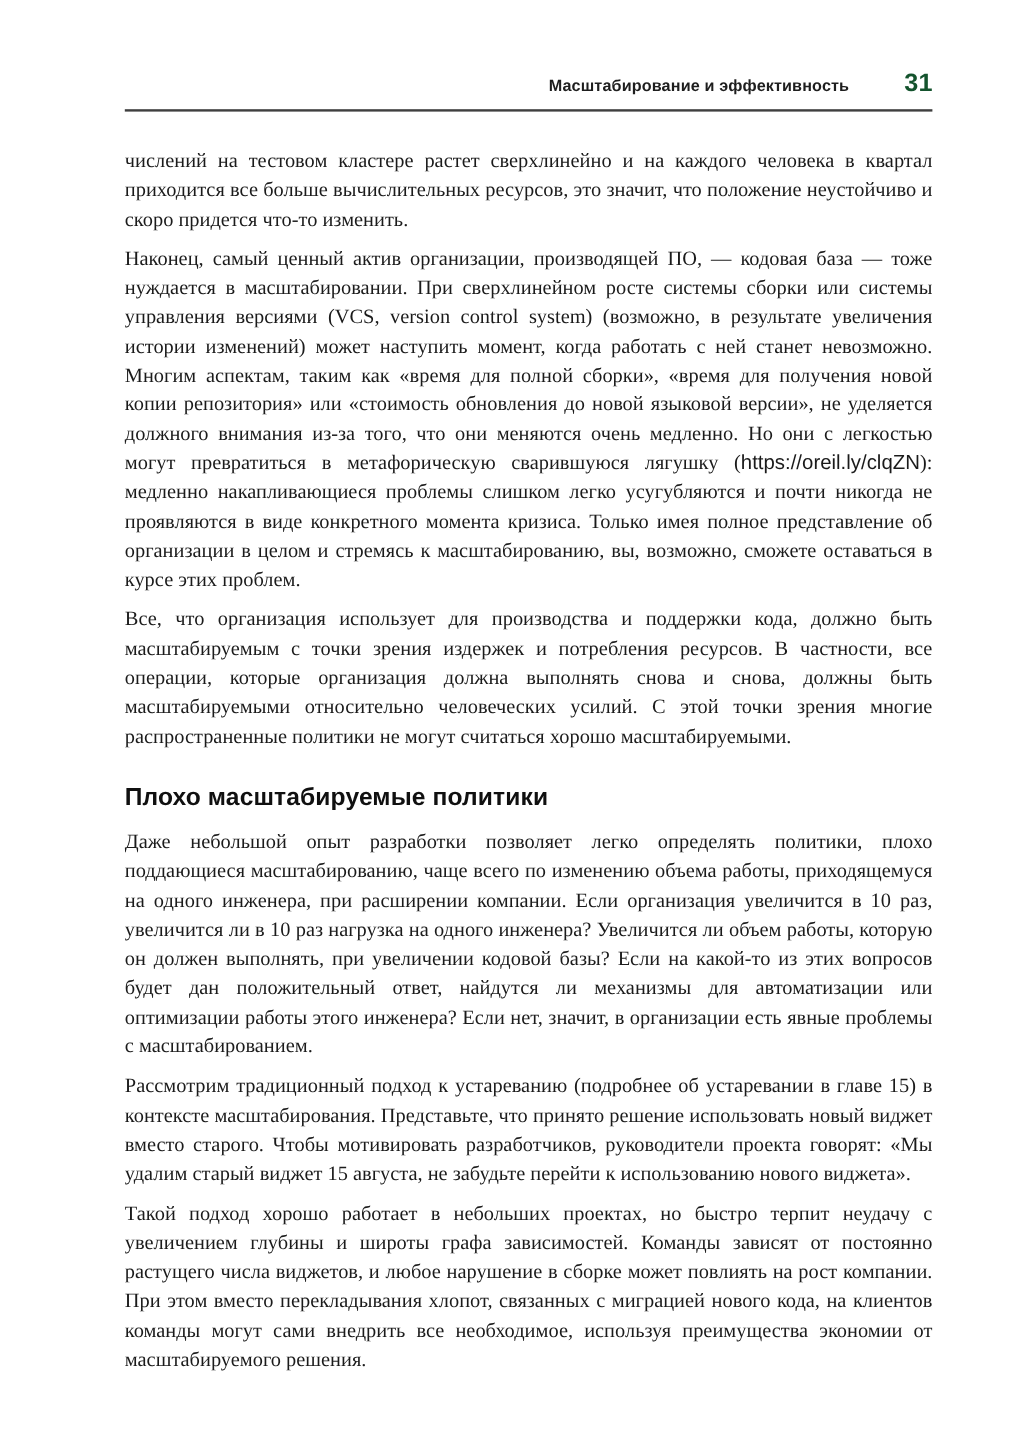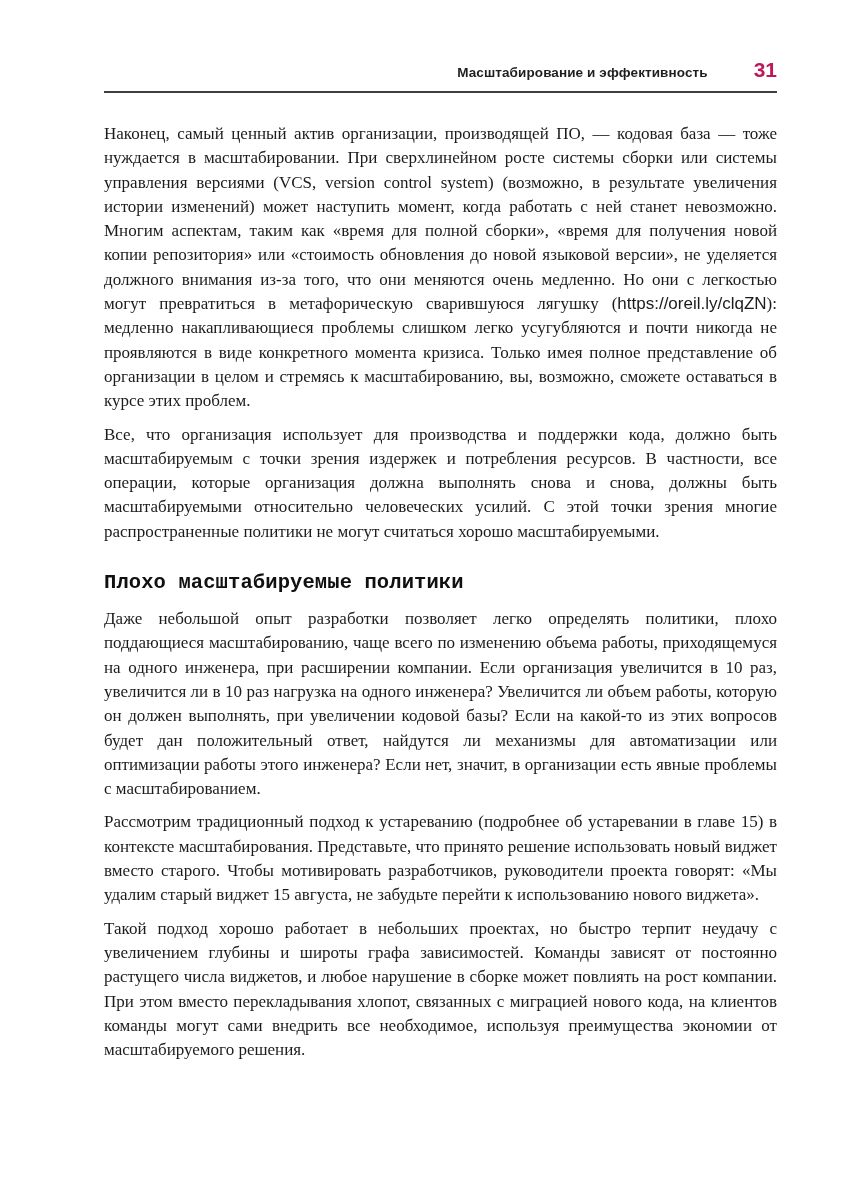--- a/index.html
+++ b/index.html
@@ -30,21 +30,21 @@
     font-family: "Liberation Sans", sans-serif;
     font-size: 13.5px;
     font-weight: 600;
     letter-spacing: 0.1px;
     color: #1e1e1e;
   }
   .page-number {
     font-family: "Liberation Sans", sans-serif;
     font-size: 21px;
     font-weight: bold;
-    color: #be185d;
+    color: #14532d;
     margin-left: 46px;
   }
   .header-rule {
     margin-top: 9px;
     border: none;
     border-top: 2px solid #3f3f3f;
     height: 0;
   }
   
   .content {
@@ -59,21 +59,21 @@
   }
   p.body-para:last-child { margin-bottom: 0; }
   .inline-link {
     font-family: "Liberation Sans", sans-serif;
     font-size: 17px;
     color: #1b1b1b;
     text-decoration: none;
     white-space: nowrap;
   }
   h2.section-heading {
-    font-family: Liberation Mono, monospace;
+    font-family: Liberation Sans, sans-serif;
     font-size: 20.5px;
     font-weight: bold;
     color: #101010;
     letter-spacing: 0.1px;
     margin-top: 27px;
     margin-bottom: 13px;
   }
 </style>
 </head>
 <body>
@@ -81,20 +81,21 @@
 <div class="page">
 
   <div class="page-header">
     <span class="running-head">Масштабирование и эффективность</span>
     <span class="page-number">31</span>
   </div>
   <hr class="header-rule">
 
   <div class="content">
 
+    <p class="body-para">числений на тестовом кластере растет сверхлинейно и на каждого человека в квартал приходится все больше вычислительных ресурсов, это значит, что положение неустойчиво и скоро придется что-то изменить.</p>
 
     <p class="body-para"><span>Наконец, самый ценный актив организации, производящей ПО, — кодовая база — тоже нуждается в масштабировании. При сверхлинейном росте системы сборки или системы управления версиями (VCS, version control system) (возможно, в результате увеличения истории изменений) может наступить момент, когда работать с ней станет невозможно. Многим аспектам, таким как «время для полной сборки», «время для получения новой копии репозитория» или «стоимость обновления до новой языковой версии», не уделяется должного внимания из-за того, что они меняются очень медленно. Но они с легкостью могут превратиться в метафорическую сварившуюся лягушку (</span><span class="inline-link">https://oreil.ly/clqZN</span><span>): медленно накапливающиеся проблемы слишком легко усугубляются и почти никогда не проявляются в виде конкретного момента кризиса. Только имея полное представление об организации в целом и стремясь к масштабированию, вы, возможно, сможете оставаться в курсе этих проблем.</span></p>
 
     <p class="body-para">Все, что организация использует для производства и поддержки кода, должно быть масштабируемым с точки зрения издержек и потребления ресурсов. В частности, все операции, которые организация должна выполнять снова и снова, должны быть масштабируемыми относительно человеческих усилий. С этой точки зрения многие распространенные политики не могут считаться хорошо масштабируемыми.</p>
 
     <h2 class="section-heading">Плохо масштабируемые политики</h2>
 
     <p class="body-para">Даже небольшой опыт разработки позволяет легко определять политики, плохо поддающиеся масштабированию, чаще всего по изменению объема работы, приходящемуся на одного инженера, при расширении компании. Если организация увеличится в 10 раз, увеличится ли в 10 раз нагрузка на одного инженера? Увеличится ли объем работы, которую он должен выполнять, при увеличении кодовой базы? Если на какой-то из этих вопросов будет дан положительный ответ, найдутся ли механизмы для автоматизации или оптимизации работы этого инженера? Если нет, значит, в организации есть явные проблемы с масштабированием.</p>
 
     <p class="body-para">Рассмотрим традиционный подход к устареванию (подробнее об устаревании в главе 15) в контексте масштабирования. Представьте, что принято решение использовать новый виджет вместо старого. Чтобы мотивировать разработчиков, руководители проекта говорят: «Мы удалим старый виджет 15 августа, не забудьте перейти к использованию нового виджета».</p>

